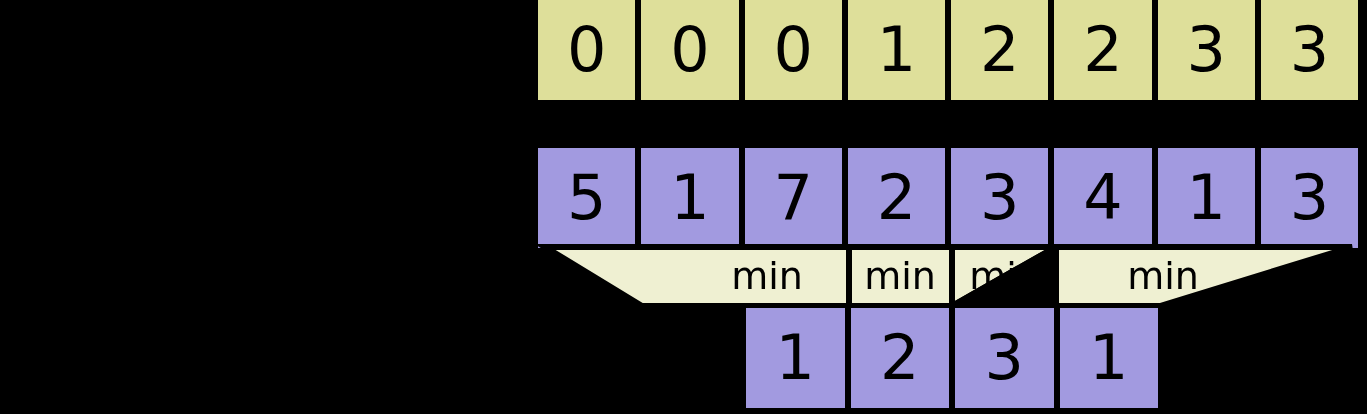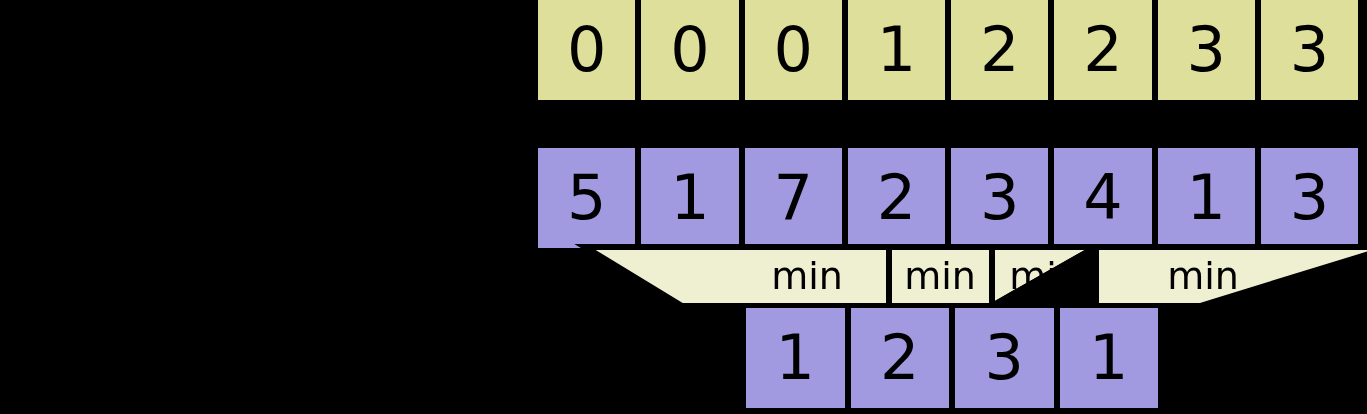--- a/index.html
+++ b/index.html
@@ -76,21 +76,20 @@
     background: #a29ae0;
   }
 
   
   #min-band {
     position: absolute;
     left: 0;
     top: 244px;
     width: 1173px;
     height: 68px;
-    margin-left: 40px;
   }
   #min-band svg {
     display: block;
     width: 1367px;
     height: 68px;
   }
   .min-label {
     font-family: "DejaVu Sans", sans-serif;
     font-size: 38px;
     fill: #000000;

